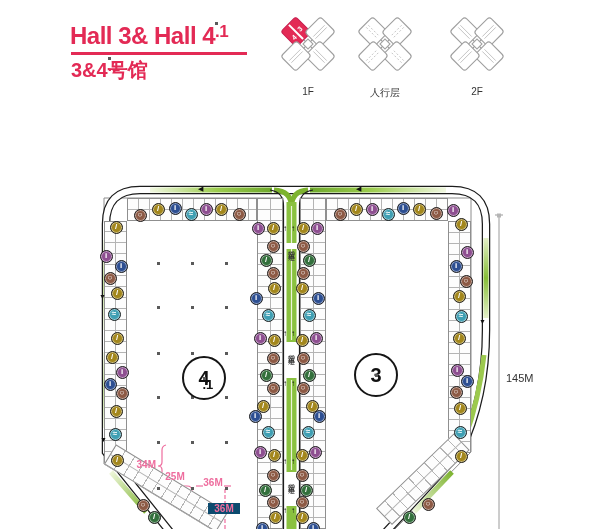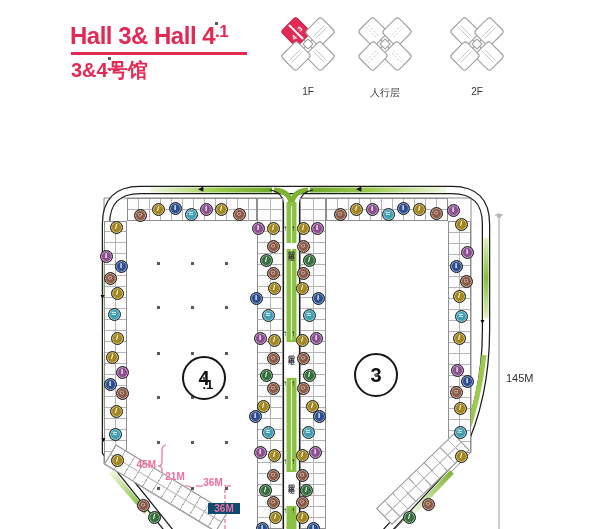--- a/index.html
+++ b/index.html
@@ -255,22 +255,22 @@
 
   <div class="hallnum" style="left:182px;top:356px;">
     <span class="n">4</span>
       <span class="dot">.1</span>
   </div>
   <div class="hallnum" style="left:354px;top:353px;">
     <span class="n">3</span>
       <span class="dot"></span>
   </div>
 
-  <div class="dim-label" style="left:126px;top:459px;width:30px;text-align:right;">45M</div>
-  <div class="dim-label" style="left:162px;top:471px;width:26px;">21M</div>
+  <div class="dim-label" style="left:126px;top:459px;width:30px;text-align:right;">34M</div>
+  <div class="dim-label" style="left:162px;top:471px;width:26px;">25M</div>
   <div class="dim-label" style="left:199px;top:477px;width:28px;">36M</div>
   <div class="dim-label" style="left:208px;top:503px;width:32px;background:#0c4a6e;">36M</div>
   <div class="m269">145M</div>
 
   <div id="gen">
       <div class="ficon" style="left: 133.5px; top: 208.5px; background: rgb(141, 90, 69);">○</div>
       <div class="ficon" style="left: 151.5px; top: 202.5px; background: rgb(163, 135, 28);">/</div>
       <div class="ficon" style="left: 168.5px; top: 201.5px; background: rgb(45, 79, 146);">i</div>
       <div class="ficon" style="left: 184.5px; top: 207.5px; background: rgb(63, 159, 179);">≈</div>
       <div class="ficon" style="left: 199.5px; top: 202.5px; background: rgb(142, 79, 145);">i</div>

